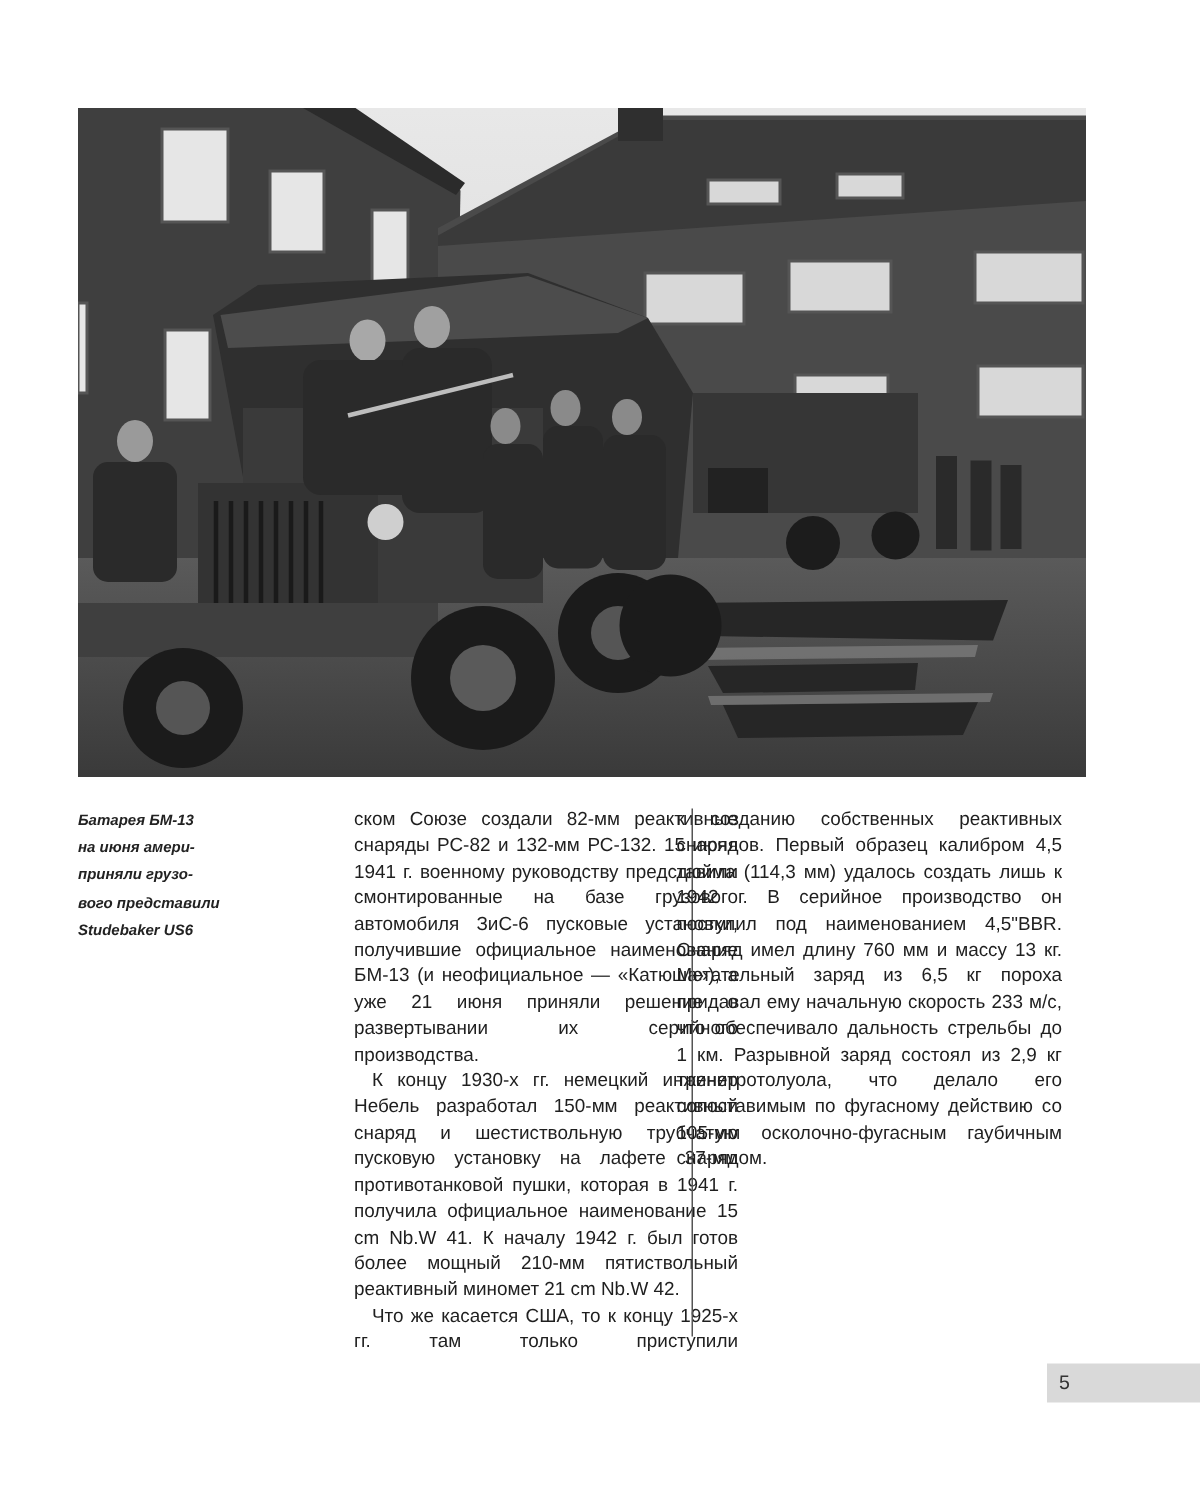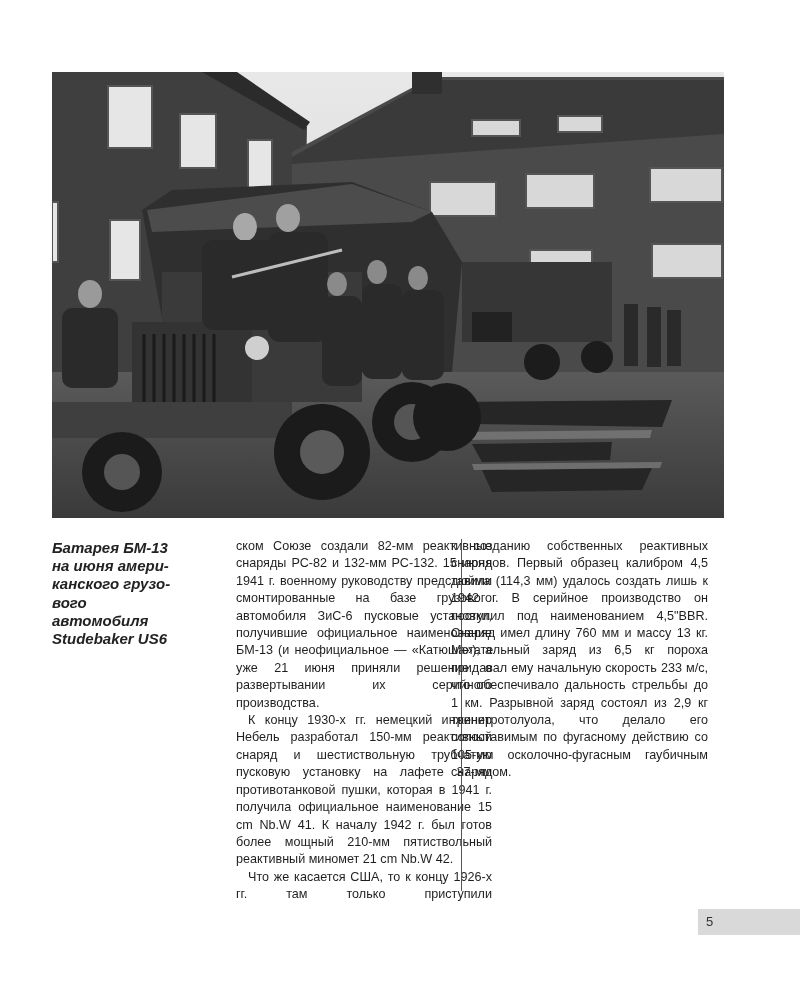--- a/index.html
+++ b/index.html
@@ -1,19 +1,19 @@
 <!DOCTYPE html>
 <html><head>
 <meta charset="utf-8">
 <style>
   html, body { margin:0; padding:0; background:#ffffff; }
   body { width:800px; height:1000px; position:relative; overflow:hidden; font-family:"Liberation Sans", sans-serif; color:#1a1a1a; }
   .photo { position:absolute; left:52px; top:72px; width:672px; height:446px; overflow:hidden; background:#4a4a4a; }
   .photo svg { display:block; width:100%; height:100%; }
-  .caption { position:absolute; left:52px; top:539px; width:135px; font-family:"Liberation Sans", sans-serif; font-weight:bold; font-style:italic; font-size:15px; line-height:18.2px; color:#222; }
+  .caption { position:absolute; left:52px; top:539px; width:135px; font-family:"Liberation Sans", sans-serif; font-weight:bold; font-style:italic; font-size:10px; line-height:18.2px; color:#222; }
   .col { position:absolute; top:538px; font-size:12.6px; line-height:17.4px; text-align:justify; color:#1f1f1f; }
   .col1 { left:197px; width:256px;margin-left:39px; }
   .col2 { left:451px; width:257px; }
   .col p { margin:0; }
   .col p.ind { text-indent:12px; }
   .col p.cont { text-indent:0; }
   .col p.last { text-align-last:justify; }
   .rule { position:absolute; left:461px; top:539px; width:1px; height:352px; background:#555; }
   .pagebox { position:absolute; left:698px; top:909px; width:102px; height:26px; background:#d9d9d9; }
   .pagenum { position:absolute; left:8px; top:5px; font-size:13px; color:#333; }
@@ -121,29 +121,29 @@
       <ellipse cx="366" cy="206" rx="10" ry="12" fill="#8a8a8a"></ellipse>
       <rect x="350" y="218" width="42" height="90" rx="10"></rect>
     </g>
     <line x1="180" y1="205" x2="290" y2="178" stroke="#bdbdbd" stroke-width="3"></line>
   </svg>
 </div>
 
 <div class="caption">
   <div>Батарея БМ-13</div>
   <div>на июня амери-</div>
-  <div>канского грузо-</div>
-  <div>вого автомобиля</div>
+  <div>приняли грузо-</div>
+  <div>вого представили</div>
   <div>Studebaker US6</div>
 </div>
 
 <div class="col col1">
   <p class="cont">ском Союзе создали 82-мм реактивные снаряды РС-82 и 132-мм РС-132. 15 июня 1941 г. военному руководству представили смонтированные на базе грузового автомобиля ЗиС-6 пусковые установки, получившие официальное наименование БМ-13 (и неофициальное — «Катюша»), а уже 21 июня приняли решение о развертывании их серийного производства.</p>
   <p class="ind">К концу 1930-х гг. немецкий инженер Небель разработал 150-мм реактивный снаряд и шестиствольную трубчатую пусковую установку на лафете 37-мм противотанковой пушки, которая в 1941 г. получила официальное наименование 15 cm Nb.W 41. К началу 1942 г. был готов более мощный 210-мм пятиствольный реактивный миномет 21 cm Nb.W 42.</p>
-  <p class="ind last">Что же касается США, то к концу 1926-х гг. там только приступили</p>
+  <p class="ind last">Что же касается США, то к концу 1925-х гг. там только приступили</p>
 </div>
 
 <div class="rule"></div>
 
 <div class="col col2">
   <p class="cont">к созданию собственных реактивных снарядов. Первый образец калибром 4,5 дюйма (114,3 мм) удалось создать лишь к 1942 г. В серийное производство он поступил под наименованием 4,5"BBR. Снаряд имел длину 760 мм и массу 13 кг. Метательный заряд из 6,5 кг пороха придавал ему начальную скорость 233 м/с, что обеспечивало дальность стрельбы до 1 км. Разрывной заряд состоял из 2,9 кг тринитротолуола, что делало его сопоставимым по фугасному действию со 105-мм осколочно-фугасным гаубичным снарядом.</p>
 </div>
 
 <div class="pagebox">
   <span class="pagenum">5</span>

